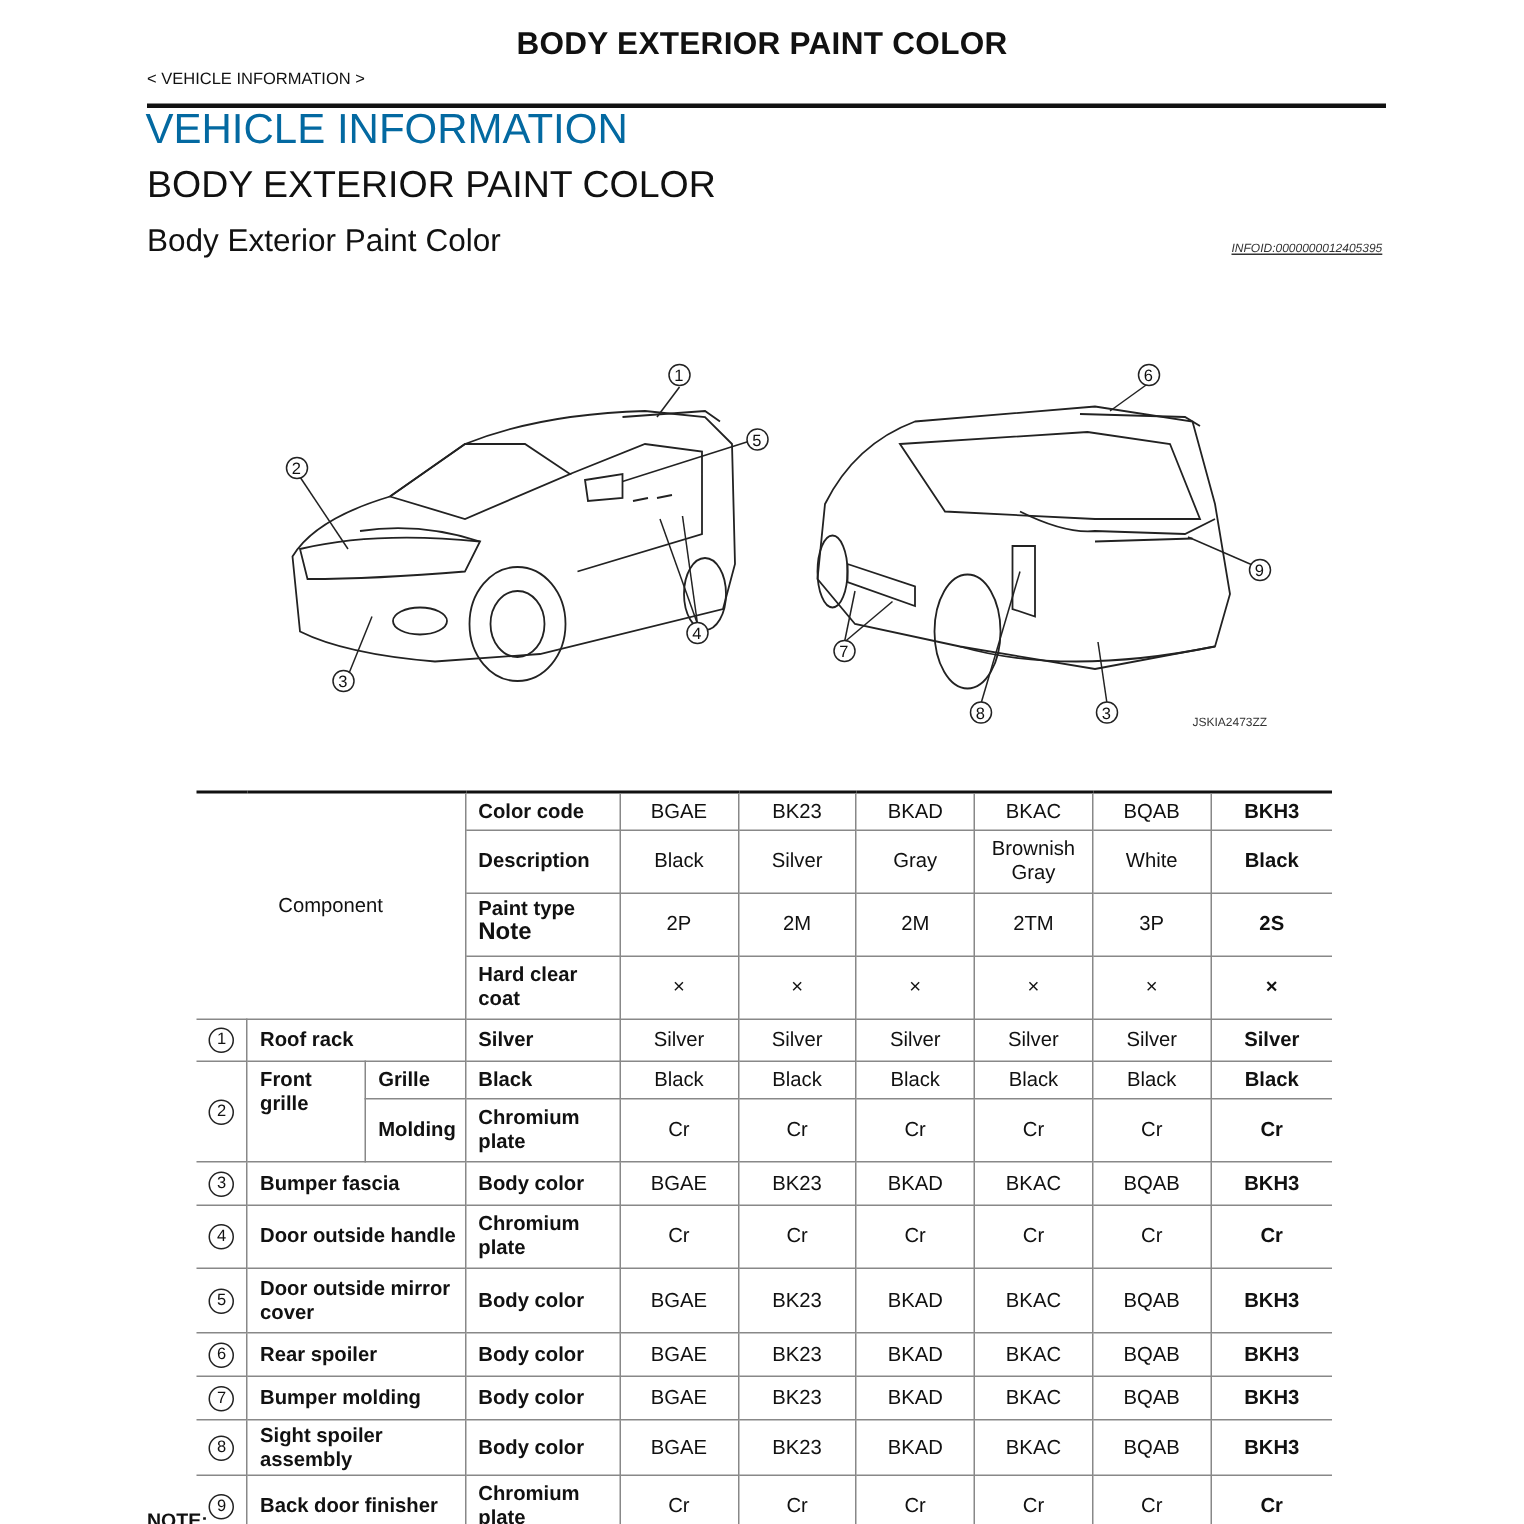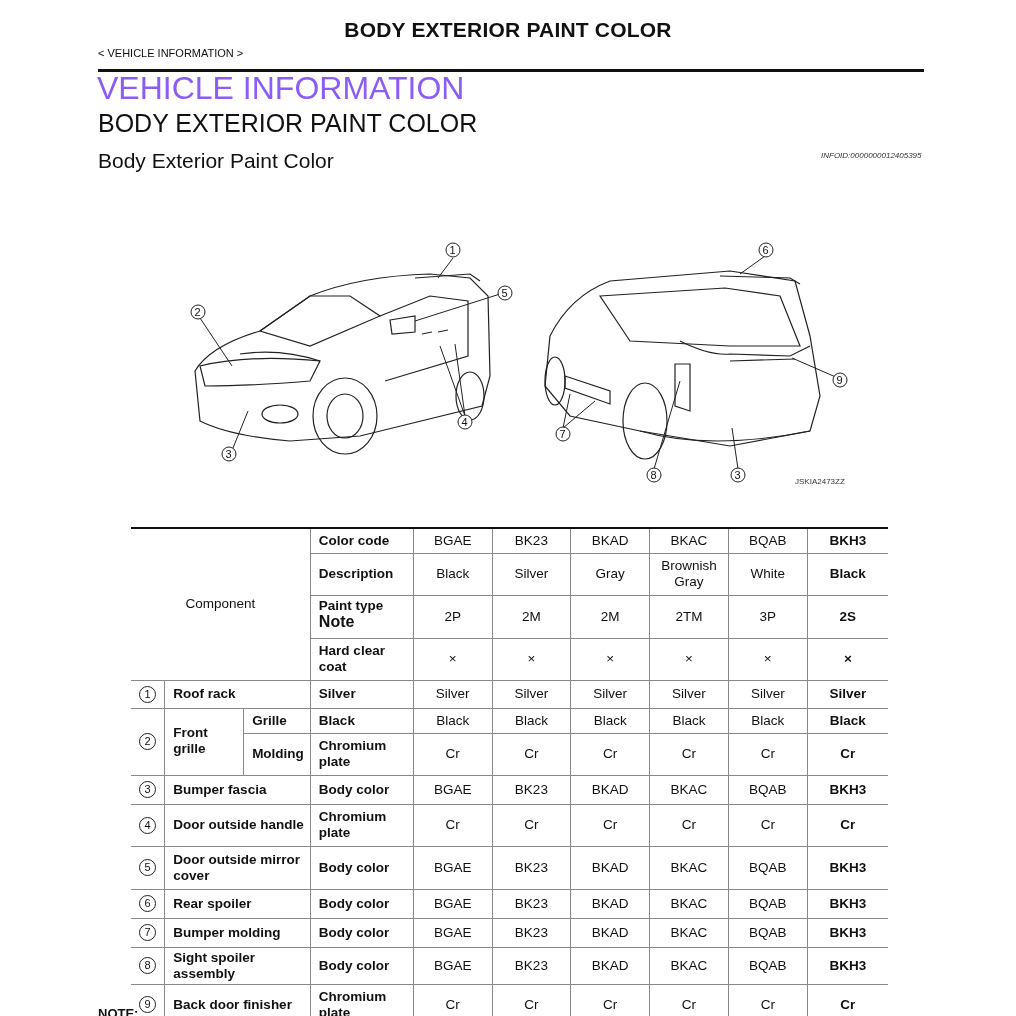--- a/index.html
+++ b/index.html
@@ -1,23 +1,23 @@
 <!DOCTYPE html>
 <html><head>
 <meta charset="utf-8">
 <style>
   html, body { margin: 0; padding: 0; background: #ffffff; }
   body { width: 1016px; height: 1016px; position: relative; overflow: hidden; font-family: "Liberation Sans", sans-serif; color: #111; }
   .page-header { position: absolute; top: 18px; left: 0; width: 1016px; text-align: center; font-weight: bold; font-size: 21px; letter-spacing: 0.2px; }
   .breadcrumb { position: absolute; top: 47px; left: 98px; font-size: 11px; }
   .rule { position: absolute; top: 69px; left: 98px; width: 826px; height: 3px; background: #111; }
-  .section-title { position: absolute; top: 70px; left: 97px; font-size: 32px; color: #8b5cf6; letter-spacing: 0px; }
+  .section-title { position: absolute; top: 70px; left: 97px; font-size: 28px; color: #0369a1; letter-spacing: 0px; }
   .sub-title { position: absolute; top: 109px; left: 98px; font-size: 25px; }
   .topic-title { position: absolute; top: 149px; left: 98px; font-size: 21px; }
-  .infoid { position: absolute; top: 151px; left: 821px; font-size: 8px; font-style: italic; color: #333; }
+  .infoid { position: absolute; top: 161px; left: 821px; font-size: 8px; font-style: italic; color: #333; text-decoration: underline; }
   .figure { position: absolute; top: 236px; left: 170px; width: 700px; height: 278px; }
   .fig-code { position: absolute; top: 477px; left: 795px; font-size: 8px; color: #333; }
   table.paint { position: absolute; top: 527px; left: 131px; width: 757px; border-collapse: collapse; font-size: 13.5px; }
   table.paint td { border: 1px solid #888; padding: 2px 6px; text-align: center; vertical-align: middle; line-height: 16px; }
   table.paint tr:first-child td { border-top: 2px solid #111; }
   table.paint tr:last-child td { border-bottom: 2px solid #111; }
   table.paint td.l { text-align: left; padding-left: 8px; font-weight: bold; }
   table.paint td.num { width: 24px; padding: 0; }
   table.paint td:last-child { border-right: none; font-weight: bold; }
   table.paint td:first-child { border-left: none; margin-left: 40px; }
@@ -162,21 +162,21 @@
     <td>Silver</td>
     <td>Silver</td>
     <td>Silver</td>
     <td>Silver</td>
     <td>Silver</td>
     <td>Silver</td>
   </tr>
 
   <tr style="height:25px">
     <td class="num" rowspan="2"><span class="circ">2</span></td>
-    <td class="l" rowspan="2" style="vertical-align:top;padding-top:16px">Front grille</td>
+    <td class="l" rowspan="2" style="vertical-align:top;padding-top:4px">Front grille</td>
     <td class="l">Grille</td>
     <td class="l">Black</td>
     <td>Black</td>
     <td>Black</td>
     <td>Black</td>
     <td>Black</td>
     <td>Black</td>
     <td>Black</td>
   </tr>
 

